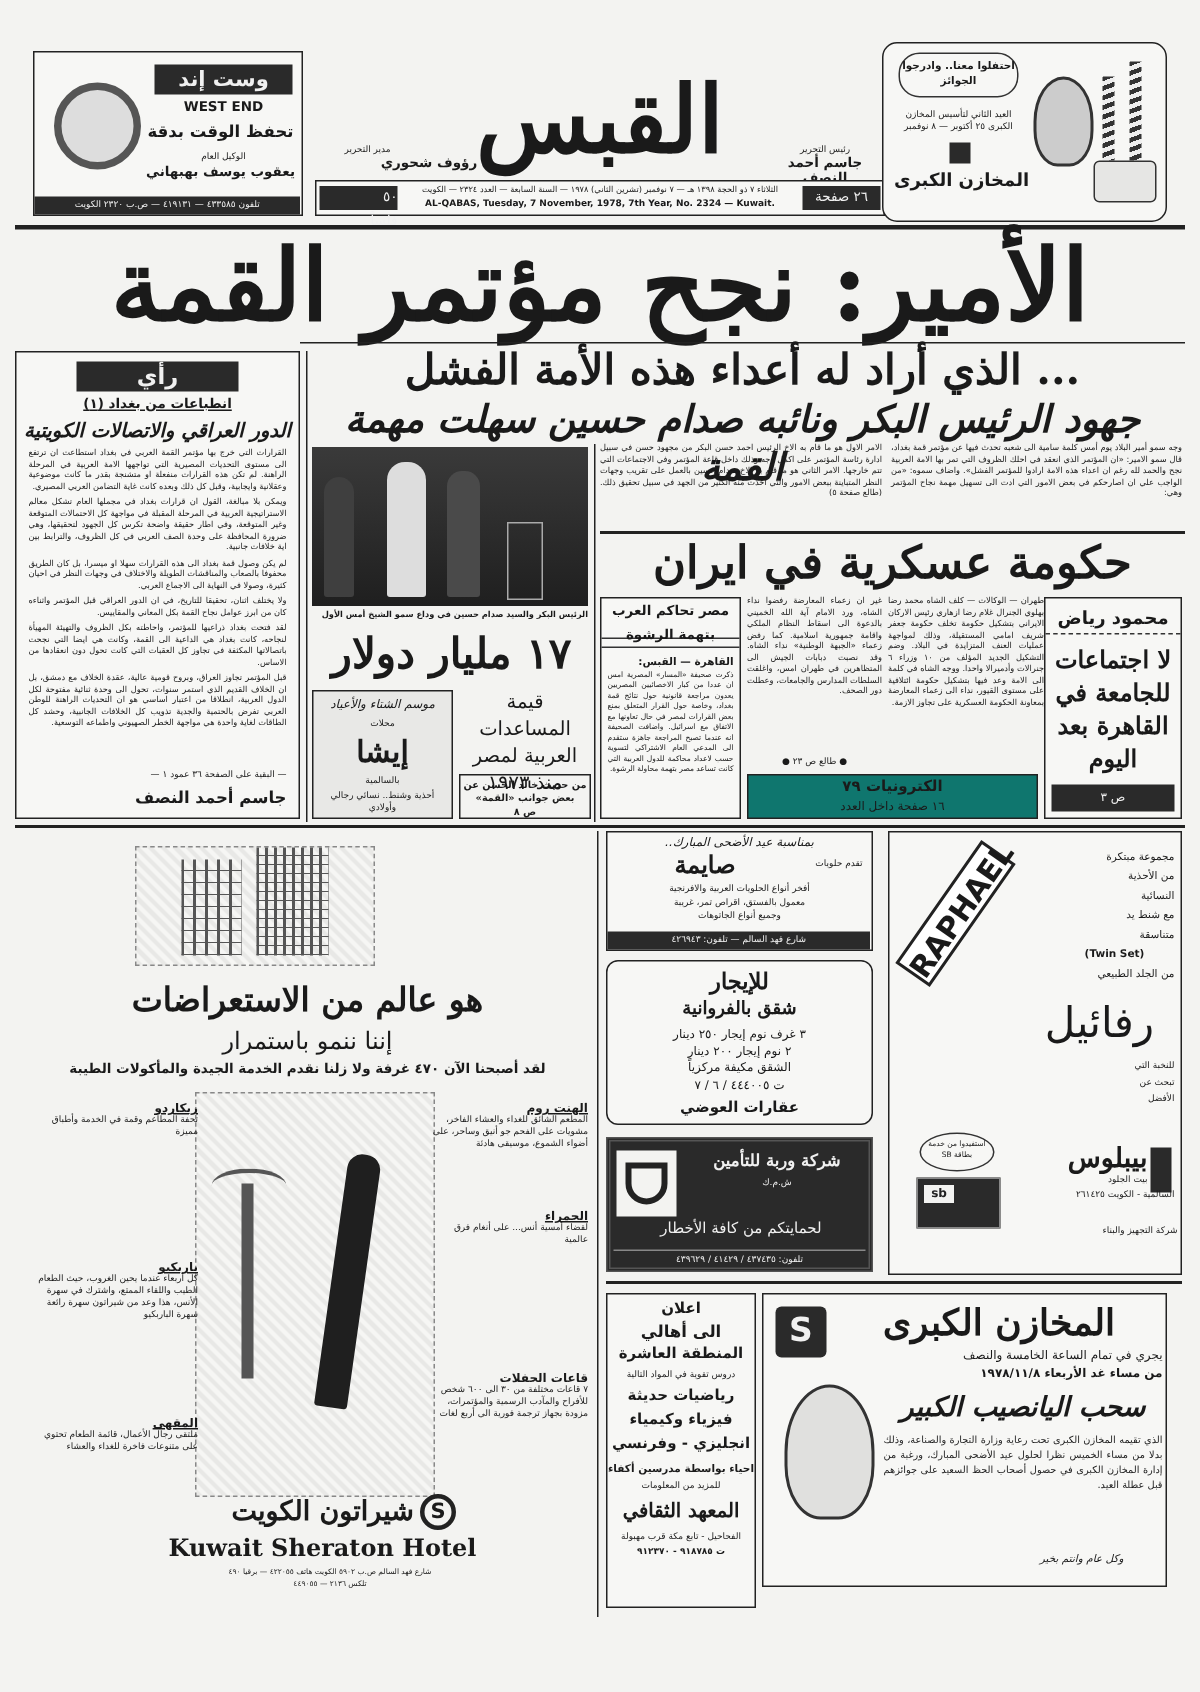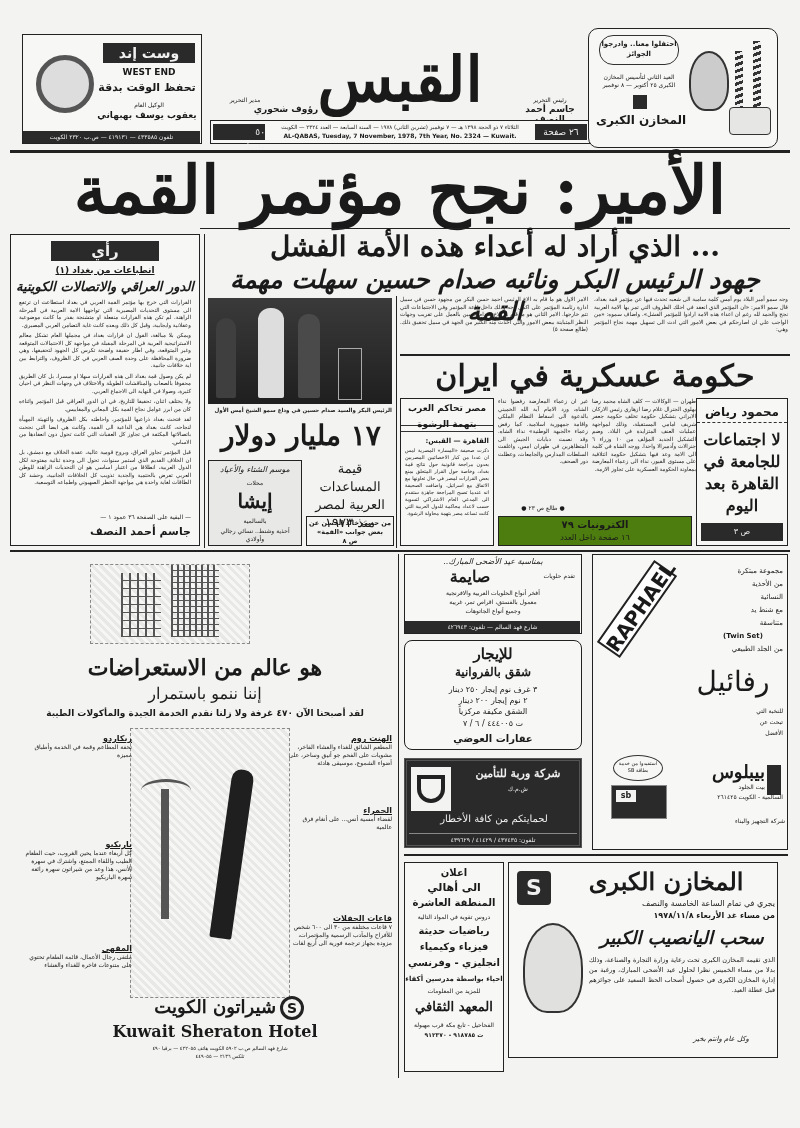--- a/index.html
+++ b/index.html
@@ -90,21 +90,21 @@
 </div>
 <div class="abs rtl tiny bold" style="left:208px;top:406px;width:184px;font-size:5.5px;white-space:nowrap;overflow:hidden;">الرئيس البكر والسيد صدام حسين في وداع سمو الشيخ أمس الأول</div>
 <div class="abs bodytext" style="left:400px;top:296px;width:188px;font-size:5.5px;line-height:7.5px;">الامر الاول هو ما قام به الاخ الرئيس احمد حسن البكر من مجهود حسن في سبيل ادارة رئاسة المؤتمر على اكمل وجه وذلك داخل قاعة المؤتمر وفي الاجتماعات التي تتم خارجها. الامر الثاني هو ما قام به الاخ صدام حسين بالعمل على تقريب وجهات النظر المتباينة ببعض الامور والتي اخذت منه الكثير من الجهد في سبيل تحقيق ذلك. (طالع صفحة ٥)</div>
 <div class="abs bodytext" style="left:594px;top:296px;width:194px;font-size:5.5px;line-height:7.5px;">وجه سمو أمير البلاد يوم أمس كلمة سامية الى شعبه تحدث فيها عن مؤتمر قمة بغداد، قال سمو الامير: «ان المؤتمر الذي انعقد في احلك الظروف التي تمر بها الامة العربية نجح والحمد لله رغم ان اعداء هذه الامة ارادوا للمؤتمر الفشل». واضاف سموه: «من الواجب علي ان اصارحكم في بعض الامور التي ادت الى تسهيل مهمة نجاح المؤتمر وهي:</div>
 <div class="hr" style="left:400px;top:354px;width:390px;height:1.5px;"></div>
 
 <div class="abs center rtl serif" style="left:400px;top:356px;width:390px;height:40px;font-size:30px;line-height:40px;font-weight:bold;">حكومة عسكرية في ايران</div>
 <div class="abs bodytext" style="left:592px;top:398px;width:104px;font-size:5.5px;line-height:7.5px;">طهران — الوكالات — كلف الشاه محمد رضا بهلوي الجنرال غلام رضا ازهاري رئيس الاركان الايراني بتشكيل حكومة تخلف حكومة جعفر شريف امامي المستقيلة، وذلك لمواجهة عمليات العنف المتزايدة في البلاد. وضم التشكيل الجديد المؤلف من ١٠ وزراء ٦ جنرالات وأدميرالا واحدا. ووجه الشاه في كلمة الى الامة وعد فيها بتشكيل حكومة ائتلافية على مستوى القيور، نداء الى زعماء المعارضة بمعاونة الحكومة العسكرية على تجاوز الازمة.</div>
 <div class="abs bodytext" style="left:498px;top:398px;width:90px;font-size:5.5px;line-height:7.5px;">غير ان زعماء المعارضة رفضوا نداء الشاه، ورد الامام آية الله الخميني بالدعوة الى اسقاط النظام الملكي واقامة جمهورية اسلامية. كما رفض زعماء «الجبهة الوطنية» نداء الشاه. وقد نصبت دبابات الجيش الى المتظاهرين في طهران امس، واغلقت السلطات المدارس والجامعات، وعطلت دور الصحف.</div>
 <div class="abs center rtl tiny" style="left:498px;top:504px;width:90px;">● طالع ص ٢٣ ●</div>
-<div class="abs box" style="left:498px;top:516px;width:194px;height:30px;background:#4d7c0f;">
+<div class="abs box" style="left:498px;top:516px;width:194px;height:30px;background:#0f766e;">
   <div class="abs center rtl bold" style="left:0;top:2px;width:192px;font-size:10px;">الكترونيات ٧٩</div>
   <div class="abs center rtl" style="left:0;top:16px;width:192px;font-size:8px;">١٦ صفحة داخل العدد</div>
 </div>
 
 <div class="abs box" style="left:696px;top:398px;width:92px;height:148px;background:#f7f7f5;">
   <div class="abs center rtl bold" style="left:0;top:6px;width:90px;font-size:12px;border-bottom:1px dashed #333;padding-bottom:3px;">محمود رياض</div>
   <div class="abs center rtl serif" style="left:2px;top:30px;width:86px;font-size:16px;line-height:22px;font-weight:bold;">لا اجتماعات للجامعة في القاهرة بعد اليوم</div>
   <div class="abs dark center" style="left:4px;top:124px;width:82px;height:18px;font-size:8px;line-height:18px;">ص ٣</div>
 </div>
 
@@ -159,21 +159,21 @@
   </div>
   <div class="abs rtl" style="left:286px;top:252px;width:96px;">
     <div class="bold" style="font-size:8px;text-decoration:underline;">الحمراء</div>
     <div class="tiny">لقضاء أمسية أنس... على أنغام فرق عالمية</div>
   </div>
   <div class="abs rtl" style="left:10px;top:286px;width:112px;">
     <div class="bold" style="font-size:8px;text-decoration:underline;">باربكيو</div>
     <div class="tiny">كل أربعاء عندما يحين الغروب، حيث الطعام الطيب واللقاء الممتع، واشترك في سهرة الأنس، هذا وعد من شيراتون سهرة رائعة سهرة الباربكيو</div>
   </div>
   <div class="abs rtl" style="left:276px;top:360px;width:106px;">
-    <div class="bold" style="font-size:8px;text-decoration:underline;">قاعات الحفلات</div>
+    <div class="bold" style="font-size:8px;">قاعات الحفلات</div>
     <div class="tiny">٧ قاعات مختلفة من ٣٠ الى ٦٠٠ شخص للأفراح والمآدب الرسمية والمؤتمرات، مزودة بجهاز ترجمة فورية الى أربع لغات</div>
   </div>
   <div class="abs rtl" style="left:10px;top:390px;width:112px;">
     <div class="bold" style="font-size:8px;text-decoration:underline;">المقهى</div>
     <div class="tiny">ملتقى رجال الأعمال، قائمة الطعام تحتوي على متنوعات فاخرة للغداء والعشاء</div>
   </div>
 
   <div class="abs" style="left:270px;top:442px;width:24px;height:24px;border:3px solid #222;border-radius:50%;box-sizing:border-box;font-size:14px;font-weight:bold;text-align:center;line-height:18px;">S</div>
   <div class="abs rtl bold serif" style="left:120px;top:442px;width:146px;font-size:18px;">شيراتون الكويت</div>
   <div class="abs center bold serif" style="left:90px;top:468px;width:230px;font-size:16px;">Kuwait Sheraton Hotel</div>

